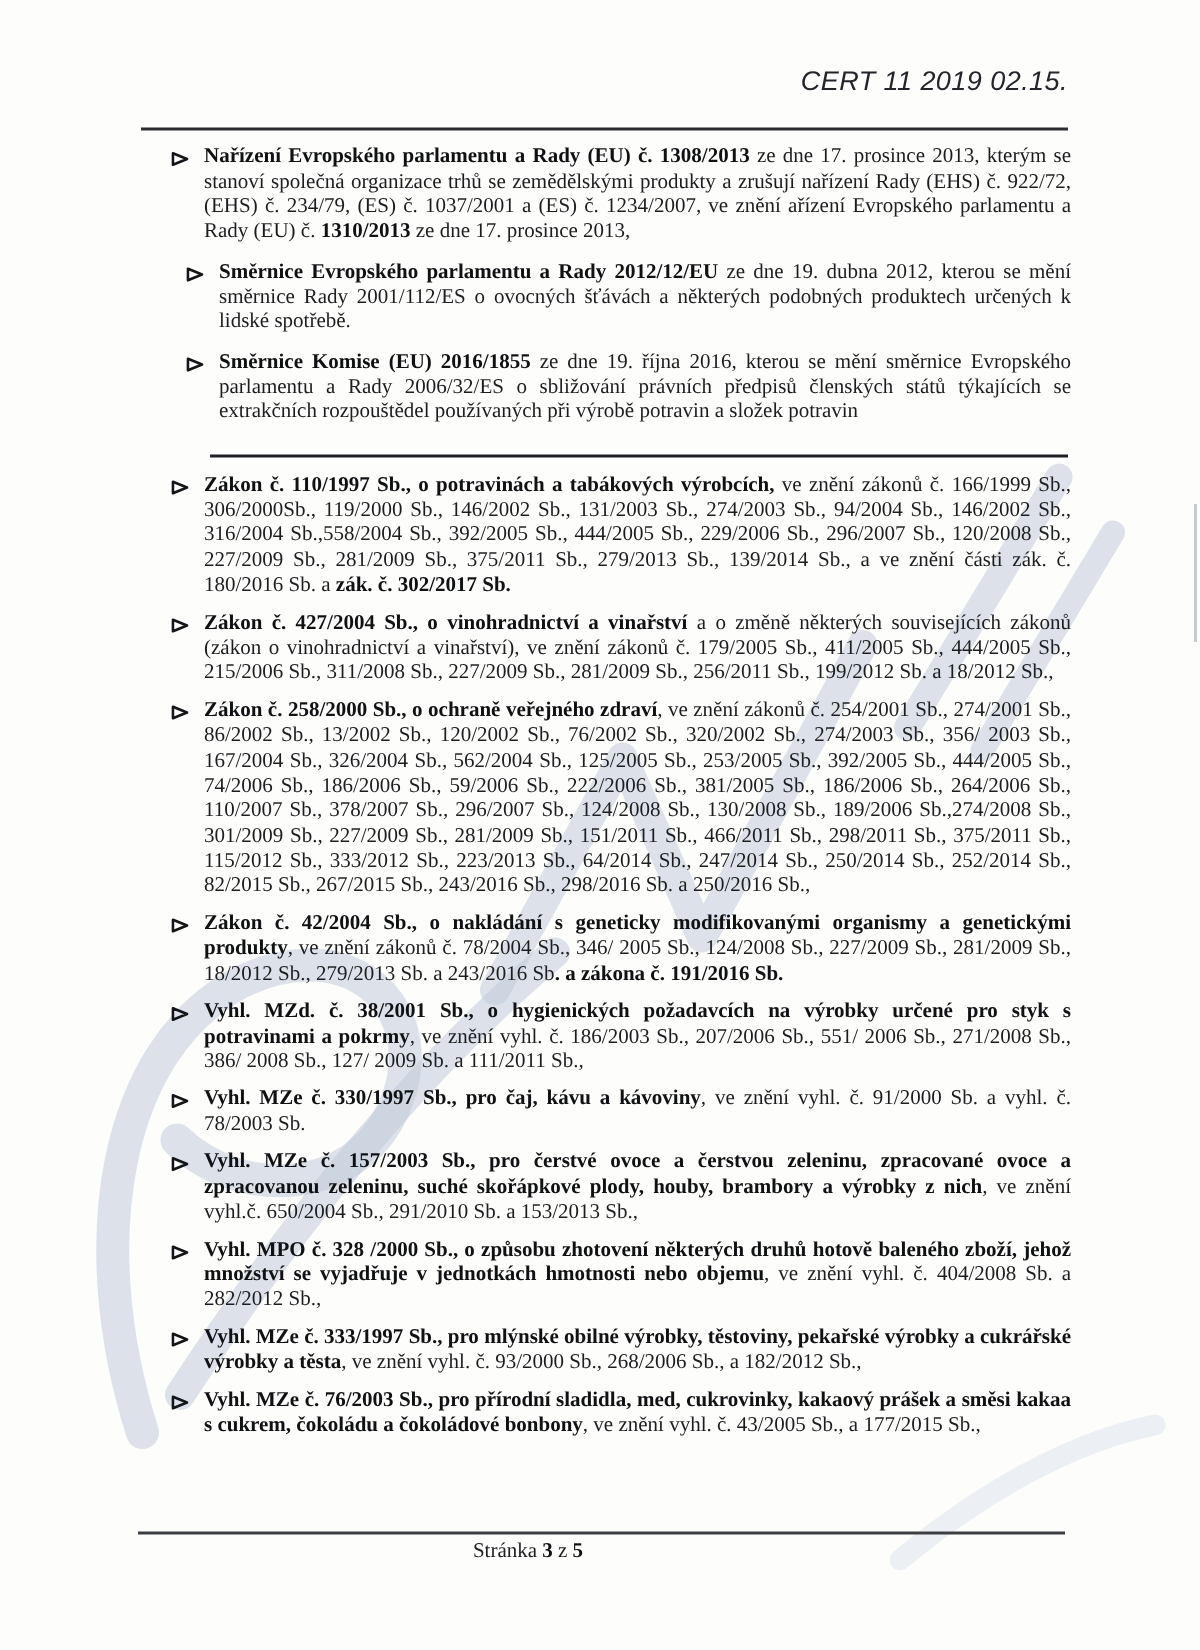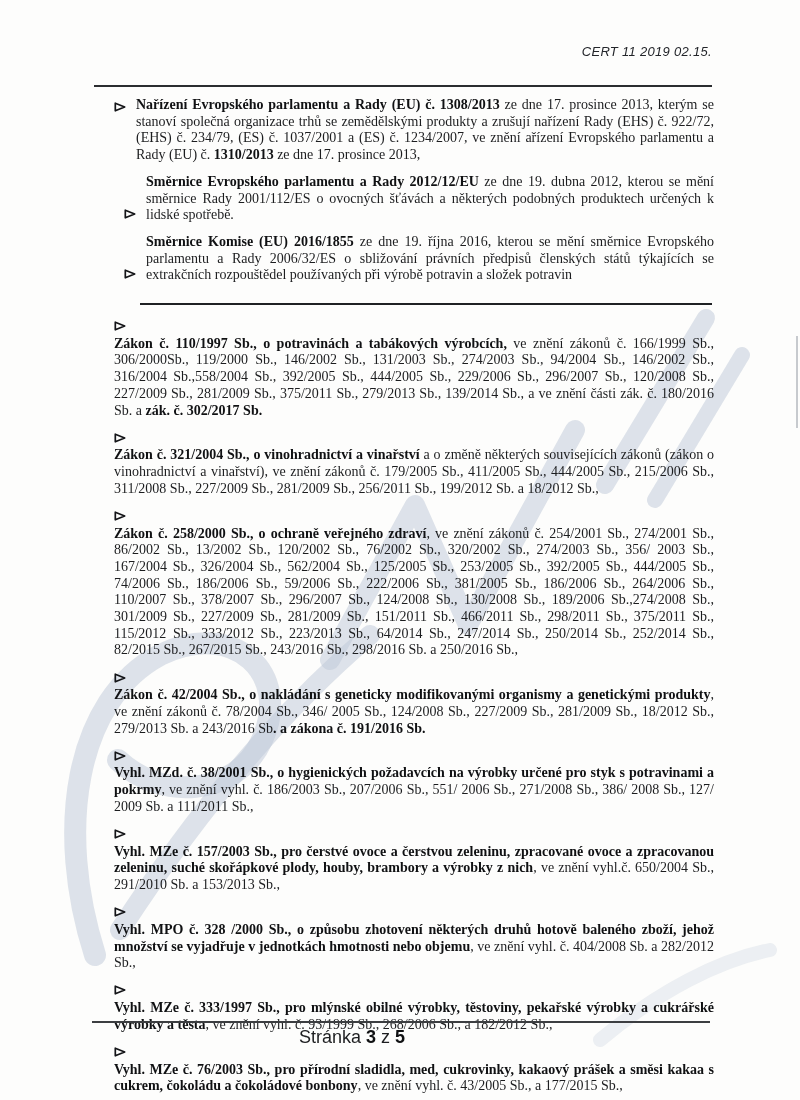--- a/index.html
+++ b/index.html
@@ -27,21 +27,21 @@
     background: #9aa0a8;
     opacity: .55;
     z-index: 0;
   }
   .layer { position: relative; z-index: 1; }
 
   .doc-code {
     position: absolute; top: 44px; right: 88px;
     font-family: "Liberation Sans", sans-serif;
     font-style: italic;
-    font-size: 13px;
+    font-size: 18px;
     color: #23252a;
     letter-spacing: .3px;
   }
   .rule-top {
     position: absolute; top: 85px; left: 94px; right: 88px;
     border-top: 2px solid #2b2d30;
   }
   .rule-mid {
     position: absolute; top: 303px; left: 140px; right: 88px;
     border-top: 2.5px solid #1f2124;
@@ -53,43 +53,43 @@
     position: absolute; top: 316px; left: 92px; width: 622px;
   }
   .bullet-item {
     display: flex;
     align-items: flex-start;
     font-size: 14px;
     line-height: 16.7px;
     color: #1c1d1f;
   }
   .content-eu .bullet-item { margin-bottom: 10px; padding-left: 22px; }
-  .content-eu .bullet-item:nth-child(n+2) { padding-left: 32px; align-items: flex-end; }
-  .content-cz .bullet-item { margin-bottom: 8.4px; padding-left: 22px; flex-direction: column; }
+  .content-eu .bullet-item:nth-child(n+2) { padding-left: 32px; }
+  .content-cz .bullet-item { margin-bottom: 8.4px; padding-left: 22px; }
   .marker {
     flex: 0 0 13px;
     margin-right: 9px;
     padding-top: 3px;
     color: #141518;
   }
   .btext {
     flex: 1 1 auto;
     text-align: justify;
   }
   .bold { font-weight: bold; color: #101113; }
 
   .footer-rule {
     position: absolute; top: 1021px; left: 92px; right: 90px;
     border-top: 2px solid #3c3e41;
   }
   .footer-text {
     position: absolute; top: 1027px; left: 0; width: 704px;
     text-align: center;
-    font-family: Liberation Sans, sans-serif;
-    font-size: 18px;
+    font-family: Liberation Serif, serif;
+    font-size: 14px;
     color: #1d1e20;
   }
   .footer-text .bold { font-weight: bold; }
 </style>
 </head>
 <body>
 
 <div class="page">
 
   <svg class="watermark" width="800" height="1100" viewBox="0 0 800 1100">
@@ -140,21 +140,21 @@
         <div class="bullet-item">
           <span class="marker"><svg viewBox="0 0 12 10" width="12" height="10">
               <path d="M1.3 1.2 L10.7 5 L1.3 8.8 Z" fill="none" stroke="currentColor" stroke-width="1.7" stroke-linejoin="round"></path>
             </svg></span>
           <span class="btext"><span class="bold">Zákon č. 110/1997 Sb., o potravinách a tabákových výrobcích,</span><span> ve znění zákonů č. 166/1999 Sb., 306/2000Sb., 119/2000 Sb., 146/2002 Sb., 131/2003 Sb., 274/2003 Sb., 94/2004 Sb., 146/2002 Sb., 316/2004 Sb.,558/2004 Sb., 392/2005 Sb., 444/2005 Sb., 229/2006 Sb., 296/2007 Sb., 120/2008 Sb., 227/2009 Sb., 281/2009 Sb., 375/2011 Sb., 279/2013 Sb., 139/2014 Sb., a ve znění části zák. č. 180/2016 Sb. a </span><span class="bold">zák. č. 302/2017 Sb.</span></span>
         </div>
         <div class="bullet-item">
           <span class="marker"><svg viewBox="0 0 12 10" width="12" height="10">
               <path d="M1.3 1.2 L10.7 5 L1.3 8.8 Z" fill="none" stroke="currentColor" stroke-width="1.7" stroke-linejoin="round"></path>
             </svg></span>
-          <span class="btext"><span class="bold">Zákon č. 321/2004 Sb., o vinohradnictví a vinařství</span><span> a o změně některých souvisejících zákonů (zákon o vinohradnictví a vinařství), ve znění zákonů č. 179/2005 Sb., 411/2005 Sb., 444/2005 Sb., 215/2006 Sb., 311/2008 Sb., 227/2009 Sb., 281/2009 Sb., 256/2011 Sb., 199/2012 Sb. a 18/2012 Sb.,</span></span>
+          <span class="btext"><span class="bold">Zákon č. 427/2004 Sb., o vinohradnictví a vinařství</span><span> a o změně některých souvisejících zákonů (zákon o vinohradnictví a vinařství), ve znění zákonů č. 179/2005 Sb., 411/2005 Sb., 444/2005 Sb., 215/2006 Sb., 311/2008 Sb., 227/2009 Sb., 281/2009 Sb., 256/2011 Sb., 199/2012 Sb. a 18/2012 Sb.,</span></span>
         </div>
         <div class="bullet-item">
           <span class="marker"><svg viewBox="0 0 12 10" width="12" height="10">
               <path d="M1.3 1.2 L10.7 5 L1.3 8.8 Z" fill="none" stroke="currentColor" stroke-width="1.7" stroke-linejoin="round"></path>
             </svg></span>
           <span class="btext"><span class="bold">Zákon č. 258/2000 Sb., o ochraně veřejného zdraví</span><span>, ve znění zákonů č. 254/2001 Sb., 274/2001 Sb., 86/2002 Sb., 13/2002 Sb., 120/2002 Sb., 76/2002 Sb., 320/2002 Sb., 274/2003 Sb., 356/ 2003 Sb., 167/2004 Sb., 326/2004 Sb., 562/2004 Sb., 125/2005 Sb., 253/2005 Sb., 392/2005 Sb., 444/2005 Sb., 74/2006 Sb., 186/2006 Sb., 59/2006 Sb., 222/2006 Sb., 381/2005 Sb., 186/2006 Sb., 264/2006 Sb., 110/2007 Sb., 378/2007 Sb., 296/2007 Sb., 124/2008 Sb., 130/2008 Sb., 189/2006 Sb.,274/2008 Sb., 301/2009 Sb., 227/2009 Sb., 281/2009 Sb., 151/2011 Sb., 466/2011 Sb., 298/2011 Sb., 375/2011 Sb., 115/2012 Sb., 333/2012 Sb., 223/2013 Sb., 64/2014 Sb., 247/2014 Sb., 250/2014 Sb., 252/2014 Sb., 82/2015 Sb., 267/2015 Sb., 243/2016 Sb., 298/2016 Sb. a 250/2016 Sb.,</span></span>
         </div>
         <div class="bullet-item">
           <span class="marker"><svg viewBox="0 0 12 10" width="12" height="10">
               <path d="M1.3 1.2 L10.7 5 L1.3 8.8 Z" fill="none" stroke="currentColor" stroke-width="1.7" stroke-linejoin="round"></path>
@@ -164,33 +164,39 @@
         <div class="bullet-item">
           <span class="marker"><svg viewBox="0 0 12 10" width="12" height="10">
               <path d="M1.3 1.2 L10.7 5 L1.3 8.8 Z" fill="none" stroke="currentColor" stroke-width="1.7" stroke-linejoin="round"></path>
             </svg></span>
           <span class="btext"><span class="bold">Vyhl. MZd. č. 38/2001 Sb., o hygienických požadavcích na výrobky určené pro styk s potravinami a pokrmy</span><span>, ve znění vyhl. č. 186/2003 Sb., 207/2006 Sb., 551/ 2006 Sb., 271/2008 Sb., 386/ 2008 Sb., 127/ 2009 Sb. a  111/2011 Sb.,</span></span>
         </div>
         <div class="bullet-item">
           <span class="marker"><svg viewBox="0 0 12 10" width="12" height="10">
               <path d="M1.3 1.2 L10.7 5 L1.3 8.8 Z" fill="none" stroke="currentColor" stroke-width="1.7" stroke-linejoin="round"></path>
             </svg></span>
+          <span class="btext"><span class="bold">Vyhl. MZe č. 330/1997 Sb., pro čaj, kávu a kávoviny</span><span>, ve znění vyhl. č. 91/2000 Sb. a vyhl. č. 78/2003 Sb.</span></span>
+        </div>
+        <div class="bullet-item">
+          <span class="marker"><svg viewBox="0 0 12 10" width="12" height="10">
+              <path d="M1.3 1.2 L10.7 5 L1.3 8.8 Z" fill="none" stroke="currentColor" stroke-width="1.7" stroke-linejoin="round"></path>
+            </svg></span>
           <span class="btext"><span class="bold">Vyhl. MZe č. 157/2003 Sb., pro čerstvé ovoce a čerstvou zeleninu, zpracované ovoce a zpracovanou zeleninu, suché skořápkové plody, houby, brambory a výrobky z nich</span><span>, ve znění vyhl.č. 650/2004 Sb., 291/2010 Sb. a 153/2013 Sb.,</span></span>
         </div>
         <div class="bullet-item">
           <span class="marker"><svg viewBox="0 0 12 10" width="12" height="10">
               <path d="M1.3 1.2 L10.7 5 L1.3 8.8 Z" fill="none" stroke="currentColor" stroke-width="1.7" stroke-linejoin="round"></path>
             </svg></span>
           <span class="btext"><span class="bold">Vyhl. MPO č. 328 /2000 Sb., o způsobu zhotovení některých druhů hotově baleného zboží, jehož množství se vyjadřuje v jednotkách hmotnosti nebo objemu</span><span>, ve znění vyhl. č. 404/2008 Sb. a 282/2012 Sb.,</span></span>
         </div>
         <div class="bullet-item">
           <span class="marker"><svg viewBox="0 0 12 10" width="12" height="10">
               <path d="M1.3 1.2 L10.7 5 L1.3 8.8 Z" fill="none" stroke="currentColor" stroke-width="1.7" stroke-linejoin="round"></path>
             </svg></span>
-          <span class="btext"><span class="bold">Vyhl. MZe č. 333/1997 Sb., pro mlýnské obilné výrobky, těstoviny, pekařské výrobky a cukrářské výrobky a těsta</span><span>, ve znění vyhl. č. 93/1999 Sb., 268/2006 Sb., a 182/2012 Sb.,</span></span>
+          <span class="btext"><span class="bold">Vyhl. MZe č. 333/1997 Sb., pro mlýnské obilné výrobky, těstoviny, pekařské výrobky a cukrářské výrobky a těsta</span><span>, ve znění vyhl. č. 93/2000 Sb., 268/2006 Sb., a 182/2012 Sb.,</span></span>
         </div>
         <div class="bullet-item">
           <span class="marker"><svg viewBox="0 0 12 10" width="12" height="10">
               <path d="M1.3 1.2 L10.7 5 L1.3 8.8 Z" fill="none" stroke="currentColor" stroke-width="1.7" stroke-linejoin="round"></path>
             </svg></span>
           <span class="btext"><span class="bold">Vyhl. MZe č. 76/2003 Sb., pro přírodní sladidla, med, cukrovinky, kakaový prášek a směsi kakaa s cukrem, čokoládu a čokoládové bonbony</span><span>, ve znění vyhl. č. 43/2005 Sb., a 177/2015 Sb.,</span></span>
         </div>
       </div>
 
     <div class="footer-rule"></div>

